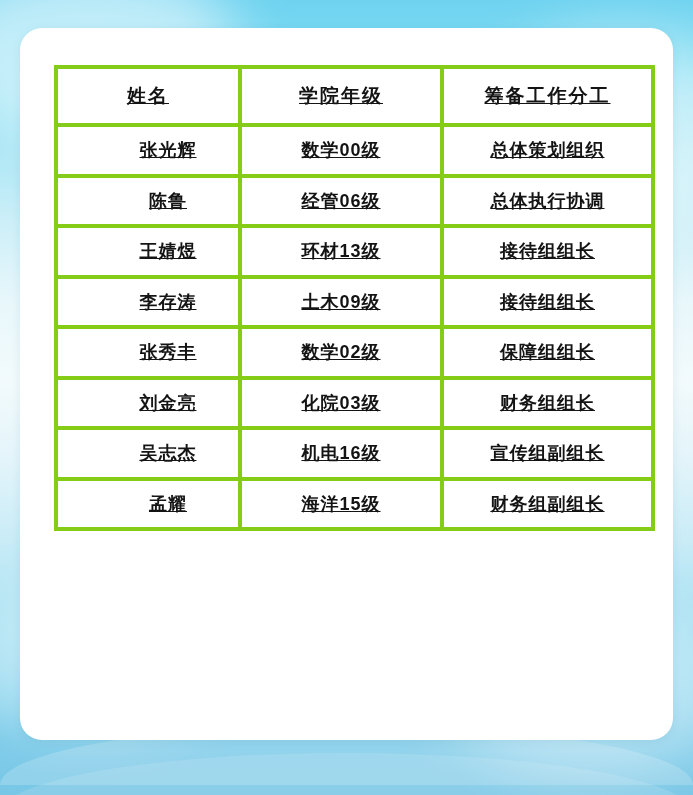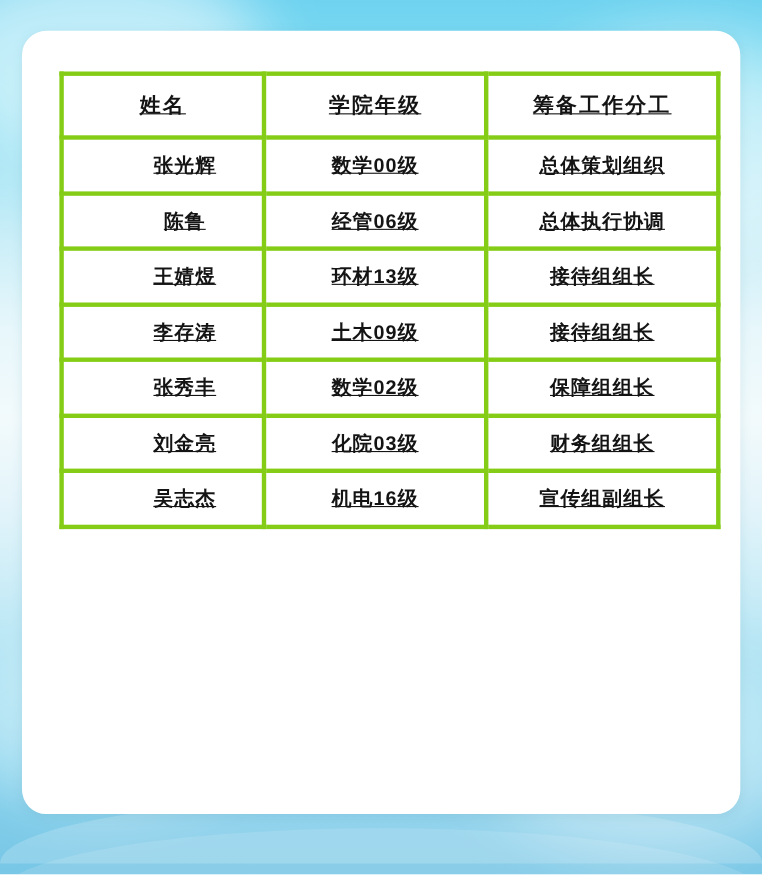--- a/index.html
+++ b/index.html
@@ -169,17 +169,22 @@
           <tr>
             <td class="c-name">刘金亮</td>
             <td class="c-dept">化院03级</td>
             <td class="c-role">财务组组长</td>
           </tr>
           <tr>
             <td class="c-name">吴志杰</td>
             <td class="c-dept">机电16级</td>
             <td class="c-role">宣传组副组长</td>
           </tr>
+          <tr>
+            <td class="c-name">孟耀</td>
+            <td class="c-dept">海洋15级</td>
+            <td class="c-role">财务组副组长</td>
+          </tr>
         </tbody>
       </table>
     </div>
   </div>
 </div>
 
 </body></html>

